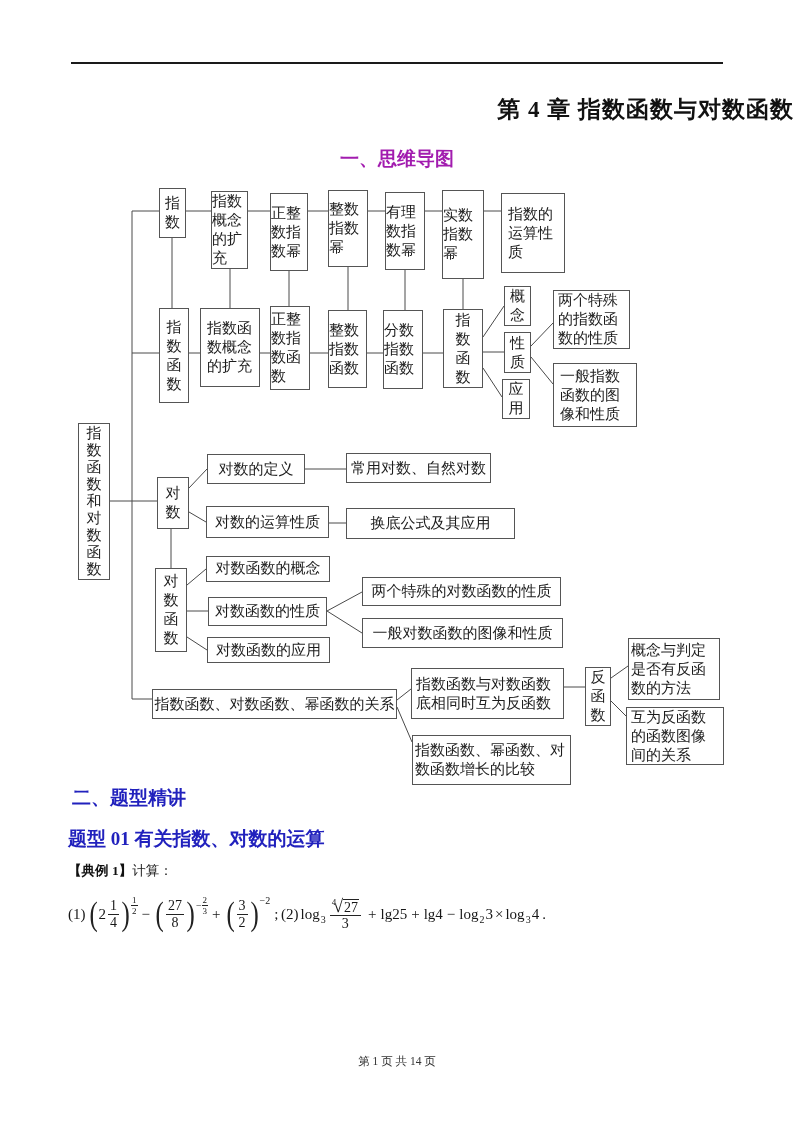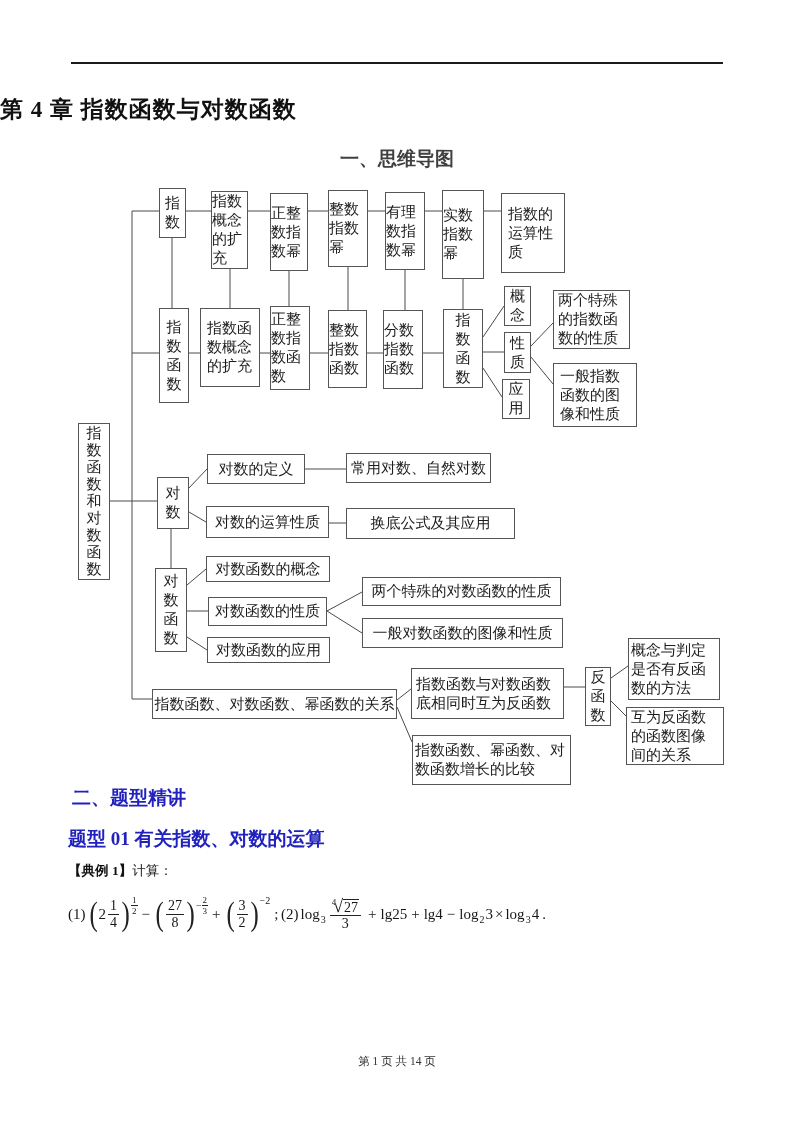--- a/index.html
+++ b/index.html
@@ -2,21 +2,21 @@
 <html><head>
 <meta charset="utf-8">
 <style>
   html,body{margin:0;padding:0;background:#e8e8e8;}
   .page{
     position:relative;width:794px;height:1122px;margin:0 auto;background:#ffffff;
     font-family:"Liberation Serif","DejaVu Serif",serif;color:#1c1c1c;overflow:hidden;
   }
   .rule{position:absolute;left:71px;top:62px;width:652px;height:0;border-top:2px solid #1a1a1a;}
   .title{
-    position:absolute;left:0;top:94px;width:794px;text-align:left;
+    position:absolute;left:0;top:94px;width:794px;text-align:right;
     font-size:23px;font-weight:bold;letter-spacing:1px;color:#111;
   }
   .h-blue{color:#2121bd;font-weight:bold;}
   .sec1{position:absolute;left:0;top:146px;width:794px;text-align:center;font-size:19px;}
   .sec2{position:absolute;left:72px;top:785px;font-size:19px;}
   .topic{position:absolute;left:68px;top:826px;font-size:19px;}
   .example{position:absolute;left:68px;top:862px;font-size:13.5px;color:#222;}
   .example .exlabel{font-weight:bold;color:#111;}
   
   .dbox{
@@ -47,21 +47,21 @@
 </style>
 </head>
 <body>
 
 <div class="page">
 
   <div class="rule"></div>
 
   <div class="title">第 4 章 指数函数与对数函数</div>
 
-  <div class="sec1 h-blue" style="color: #404040;">一、思维导图</div>
+  <div class="sec1 h-blue" style="color: #a21caf;">一、思维导图</div>
 
   <div style="position:absolute;left:0;top:0;width:794px;height:1122px;">
       <svg width="794" height="1122" style="position: absolute; left: 0px; top: 0px;">
         <line x1="132" y1="211" x2="132" y2="699" stroke="#4a4a4a" stroke-width="1"></line>
         <line x1="132" y1="211" x2="159" y2="211" stroke="#4a4a4a" stroke-width="1"></line>
         <line x1="132" y1="353" x2="159" y2="353" stroke="#4a4a4a" stroke-width="1"></line>
         <line x1="110" y1="501" x2="157" y2="501" stroke="#4a4a4a" stroke-width="1"></line>
         <line x1="132" y1="699" x2="152" y2="699" stroke="#4a4a4a" stroke-width="1"></line>
         <line x1="186" y1="211" x2="211" y2="211" stroke="#4a4a4a" stroke-width="1"></line>
         <line x1="248" y1="211" x2="270" y2="211" stroke="#4a4a4a" stroke-width="1"></line>
@@ -167,21 +167,21 @@
       <div class="dbox" style="left: 157px; top: 477px; width: 32px; height: 52px; border-color: rgb(85, 85, 85);"><span>对
 数</span></div>
       <div class="dbox" style="left: 207px; top: 454px; width: 98px; height: 30px; border-color: rgb(85, 85, 85);"><span>对数的定义</span></div>
       <div class="dbox" style="left: 346px; top: 453px; width: 145px; height: 30px; border-color: rgb(85, 85, 85);"><span>常用对数、自然对数</span></div>
       <div class="dbox" style="left: 206px; top: 506px; width: 123px; height: 32px; border-color: rgb(85, 85, 85);"><span>对数的运算性质</span></div>
       <div class="dbox" style="left: 346px; top: 508px; width: 169px; height: 31px; border-color: rgb(85, 85, 85);"><span>换底公式及其应用</span></div>
       <div class="dbox" style="left: 155px; top: 568px; width: 32px; height: 84px; border-color: rgb(85, 85, 85);"><span>对
 数
 函
 数</span></div>
-      <div class="dbox" style="left: 206px; top: 556px; width: 124px; height: 26px; border-color: rgb(85, 85, 85);"><span>对数函数的概念</span></div>
+      <div class="dbox" style="left: 206px; top: 556px; width: 124px; height: 26px; border-color: rgb(85, 85, 85); font-family: Liberation Mono, monospace;"><span>对数函数的概念</span></div>
       <div class="dbox" style="left: 208px; top: 597px; width: 119px; height: 29px; border-color: rgb(85, 85, 85); justify-content: center;"><span>对数函数的性质</span></div>
       <div class="dbox" style="left: 207px; top: 637px; width: 123px; height: 26px; border-color: rgb(85, 85, 85);"><span>对数函数的应用</span></div>
       <div class="dbox" style="left: 362px; top: 618px; width: 201px; height: 30px; border-color: rgb(85, 85, 85);"><span>一般对数函数的图像和性质</span></div>
       <div class="dbox" style="left: 362px; top: 577px; width: 199px; height: 29px; border-color: rgb(85, 85, 85);"><span>两个特殊的对数函数的性质</span></div>
       <div class="dbox" style="left: 152px; top: 689px; width: 245px; height: 30px; border-color: rgb(85, 85, 85); padding: 0px;"><span>指数函数、对数函数、幂函数的关系</span></div>
       <div class="dbox ta-l" style="left: 411px; top: 668px; width: 153px; height: 51px; border-color: rgb(85, 85, 85); padding: 0px 4px;"><span>指数函数与对数函数
 底相同时互为反函数</span></div>
       <div class="dbox ta-l" style="left: 412px; top: 735px; width: 159px; height: 50px; border-color: rgb(85, 85, 85); padding: 12px 2px;"><span>指数函数、幂函数、对
 数函数增长的比较</span></div>
       <div class="dbox" style="left: 585px; top: 667px; width: 26px; height: 59px; border-color: rgb(85, 85, 85);"><span>反

